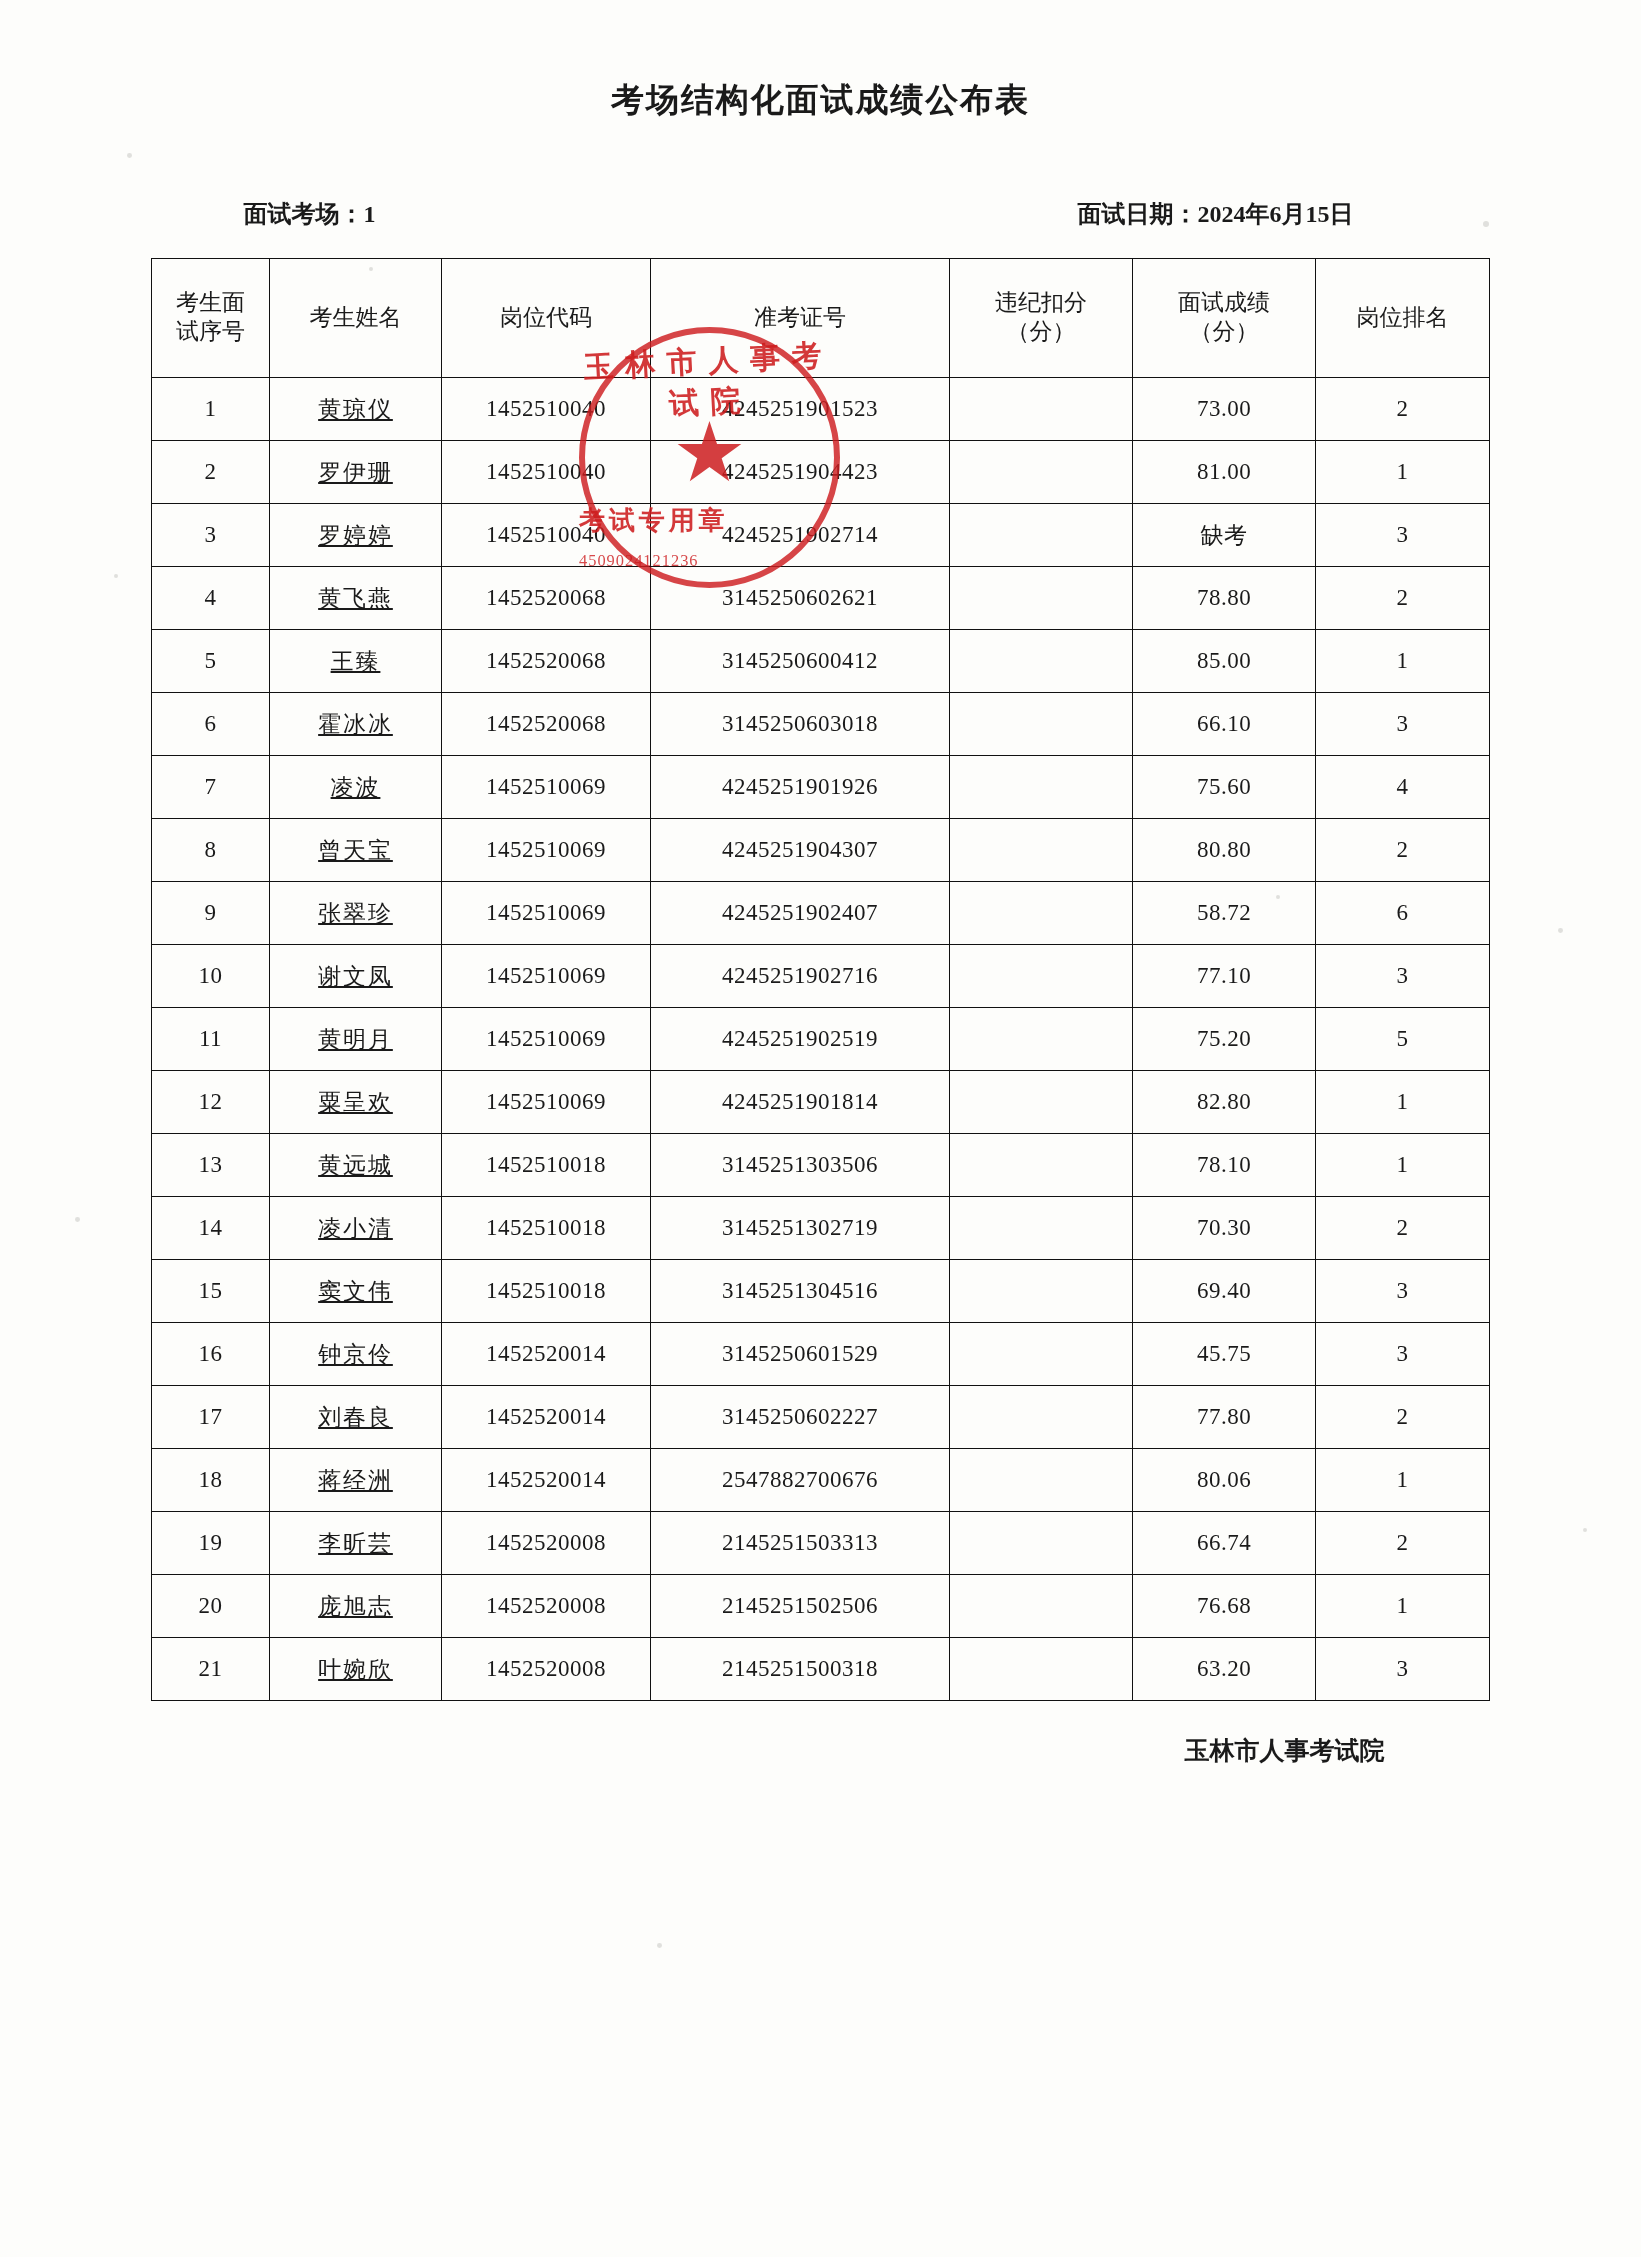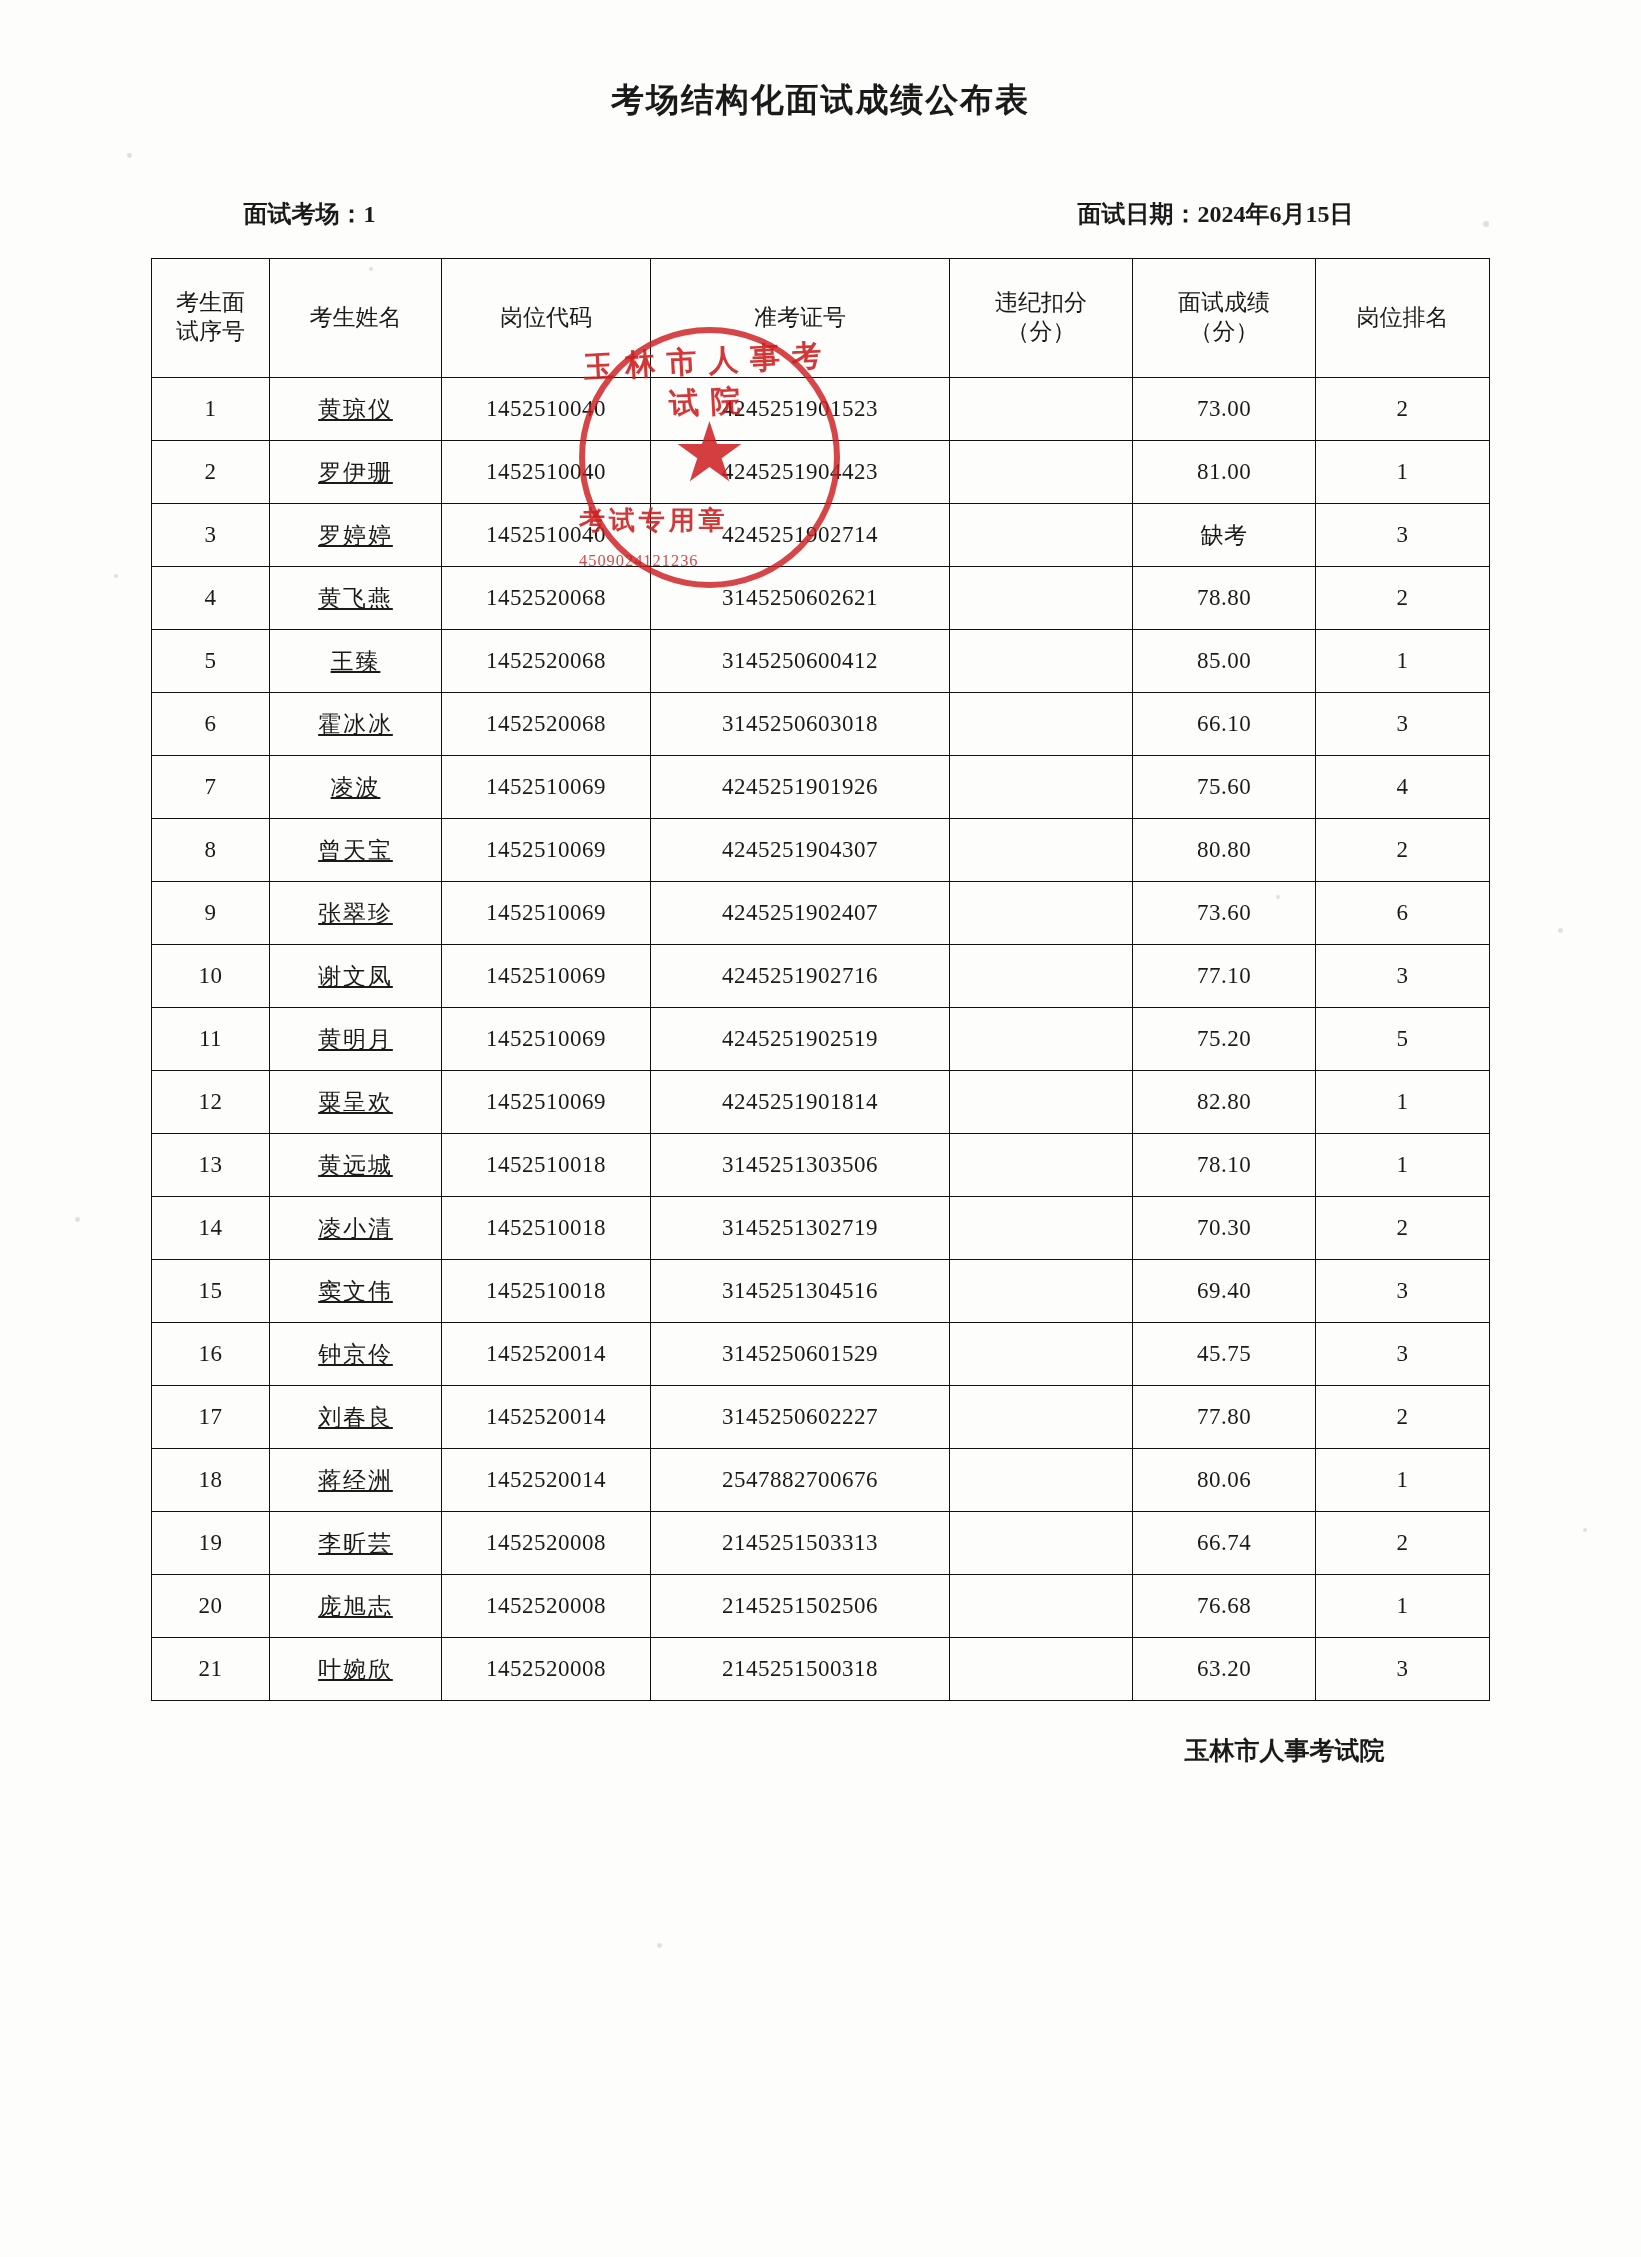--- a/index.html
+++ b/index.html
@@ -287,21 +287,21 @@
           <td class="num-cell"></td>
           <td class="num-cell">80.80</td>
           <td class="num-cell">2</td>
         </tr>
         <tr>
           <td class="num-cell">9</td>
           <td class="name-cell">张翠珍</td>
           <td class="num-cell">1452510069</td>
           <td class="num-cell">4245251902407</td>
           <td class="num-cell"></td>
-          <td class="num-cell">73.60</td>
+          <td class="num-cell">58.72</td>
           <td class="num-cell">6</td>
         </tr>
         <tr>
           <td class="num-cell">10</td>
           <td class="name-cell">谢文凤</td>
           <td class="num-cell">1452510069</td>
           <td class="num-cell">4245251902716</td>
           <td class="num-cell"></td>
           <td class="num-cell">77.10</td>
           <td class="num-cell">3</td>

